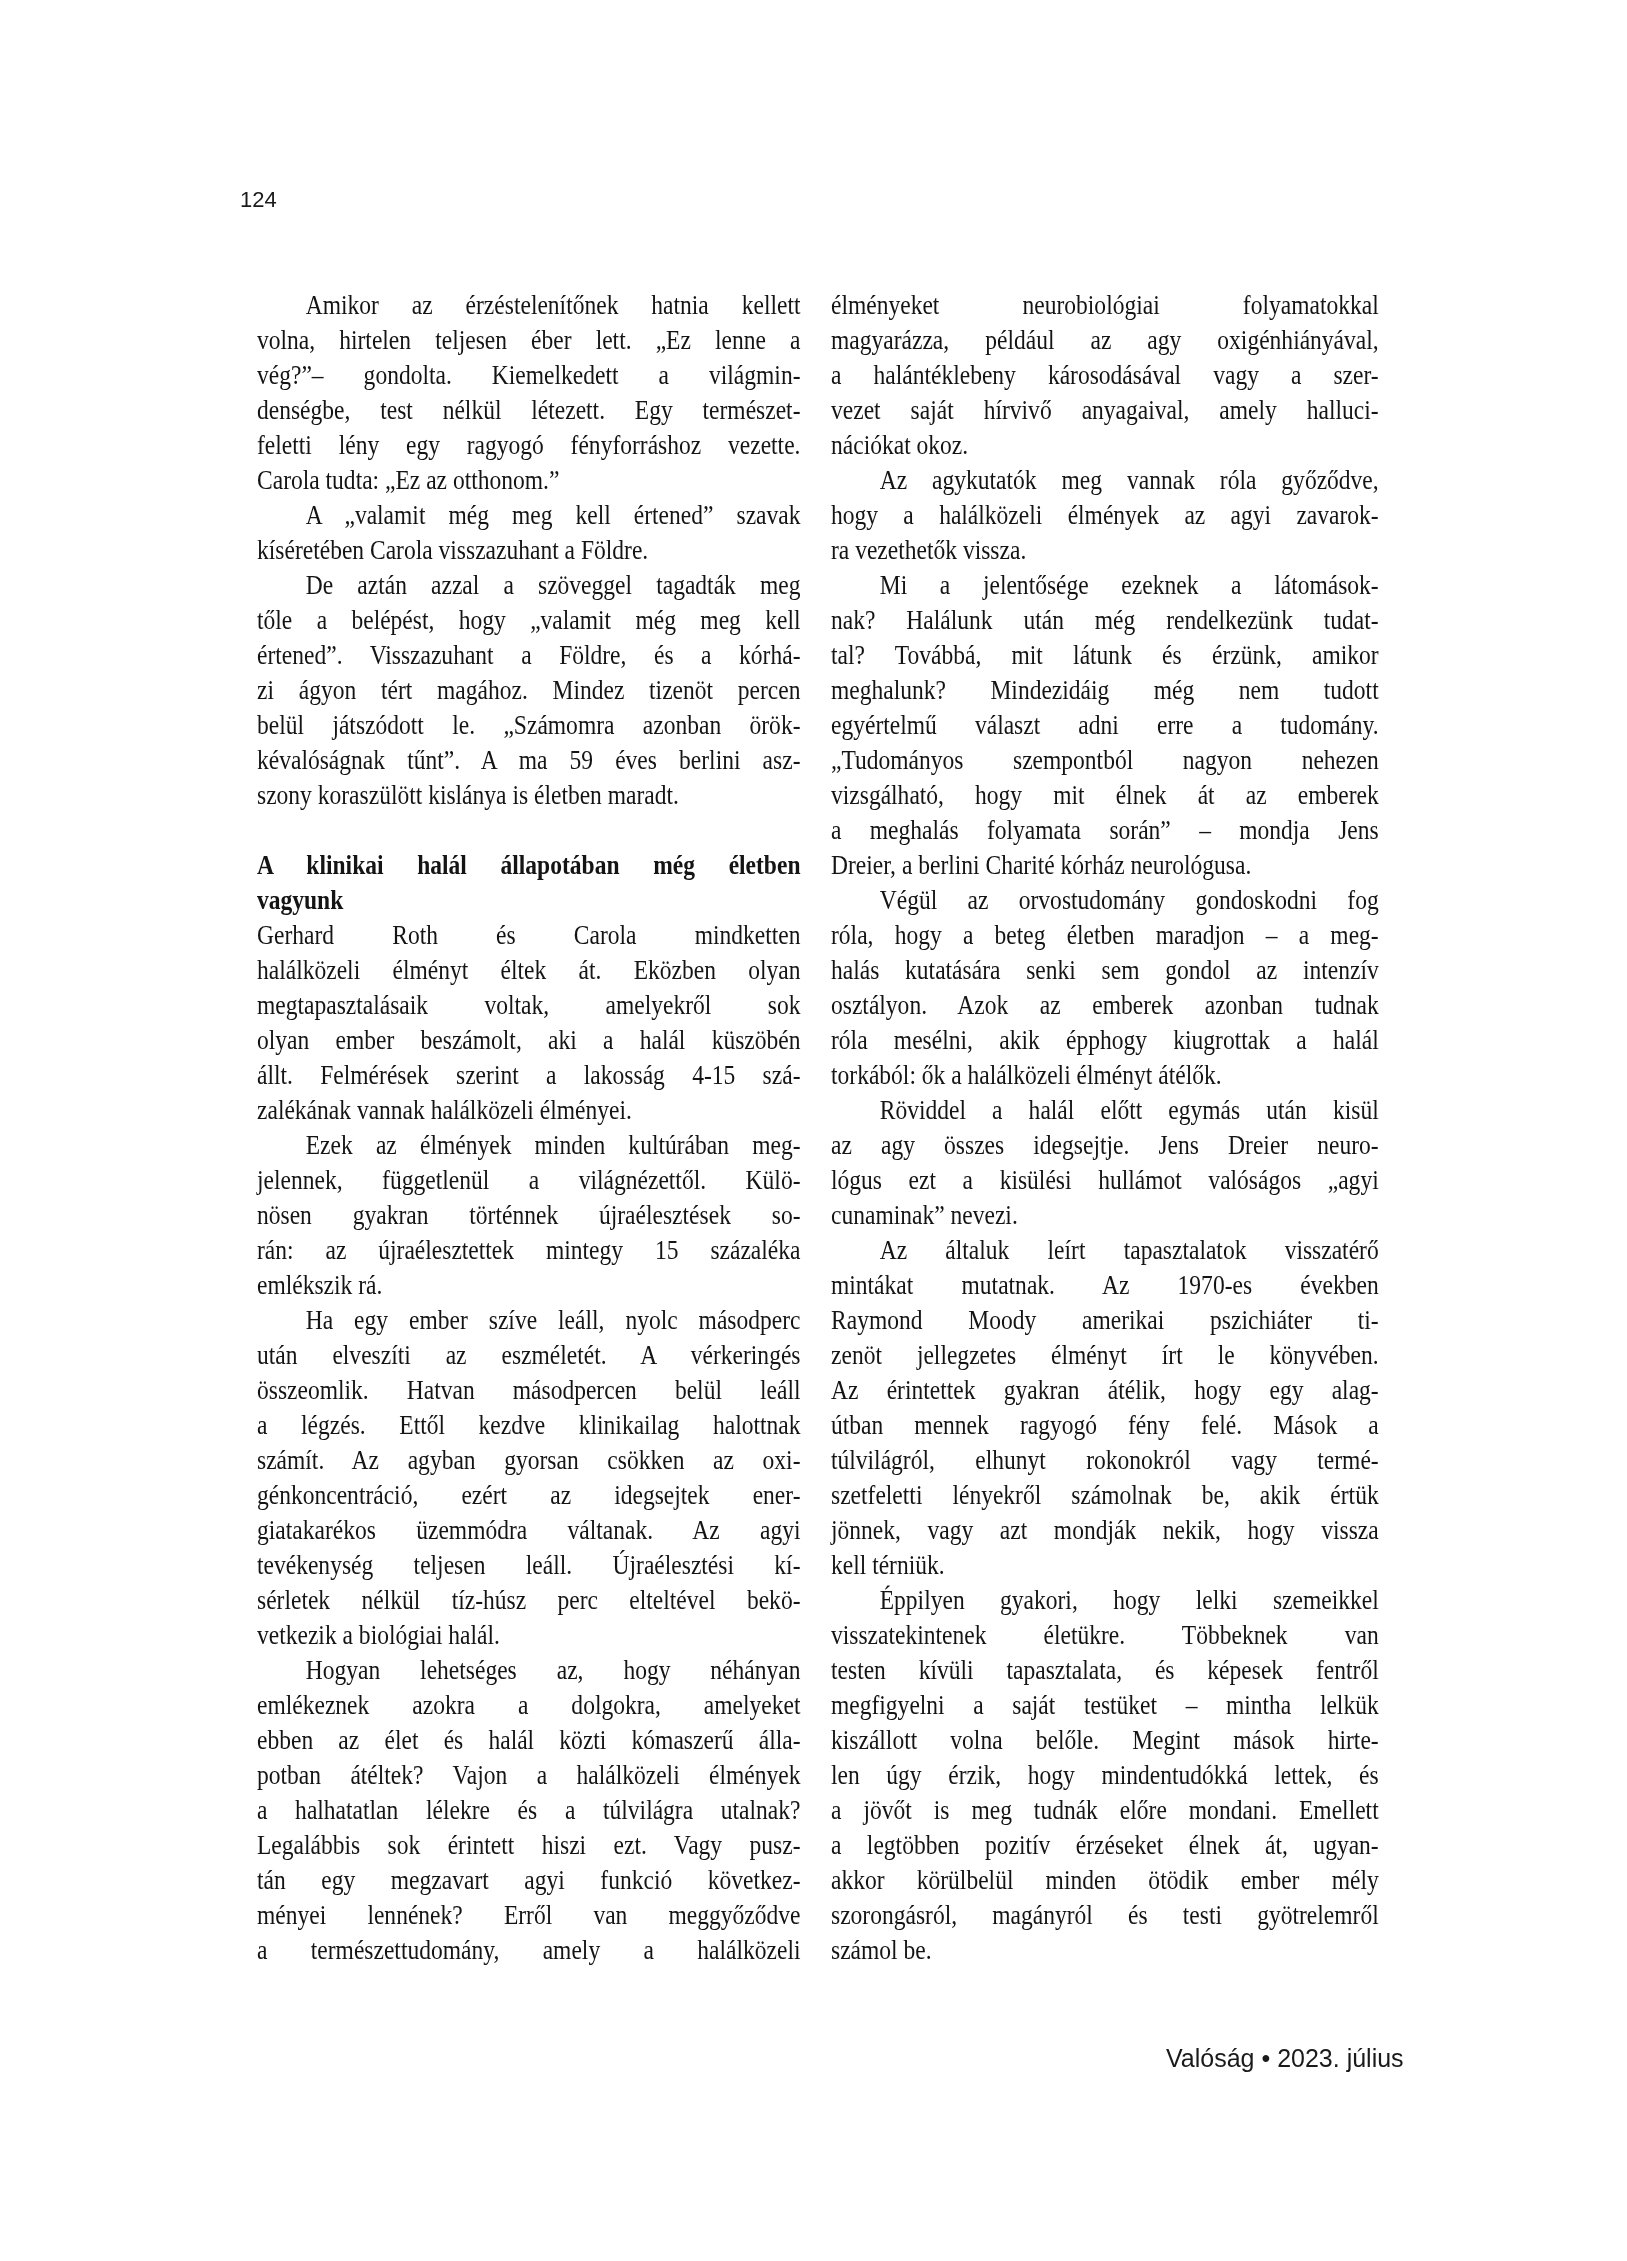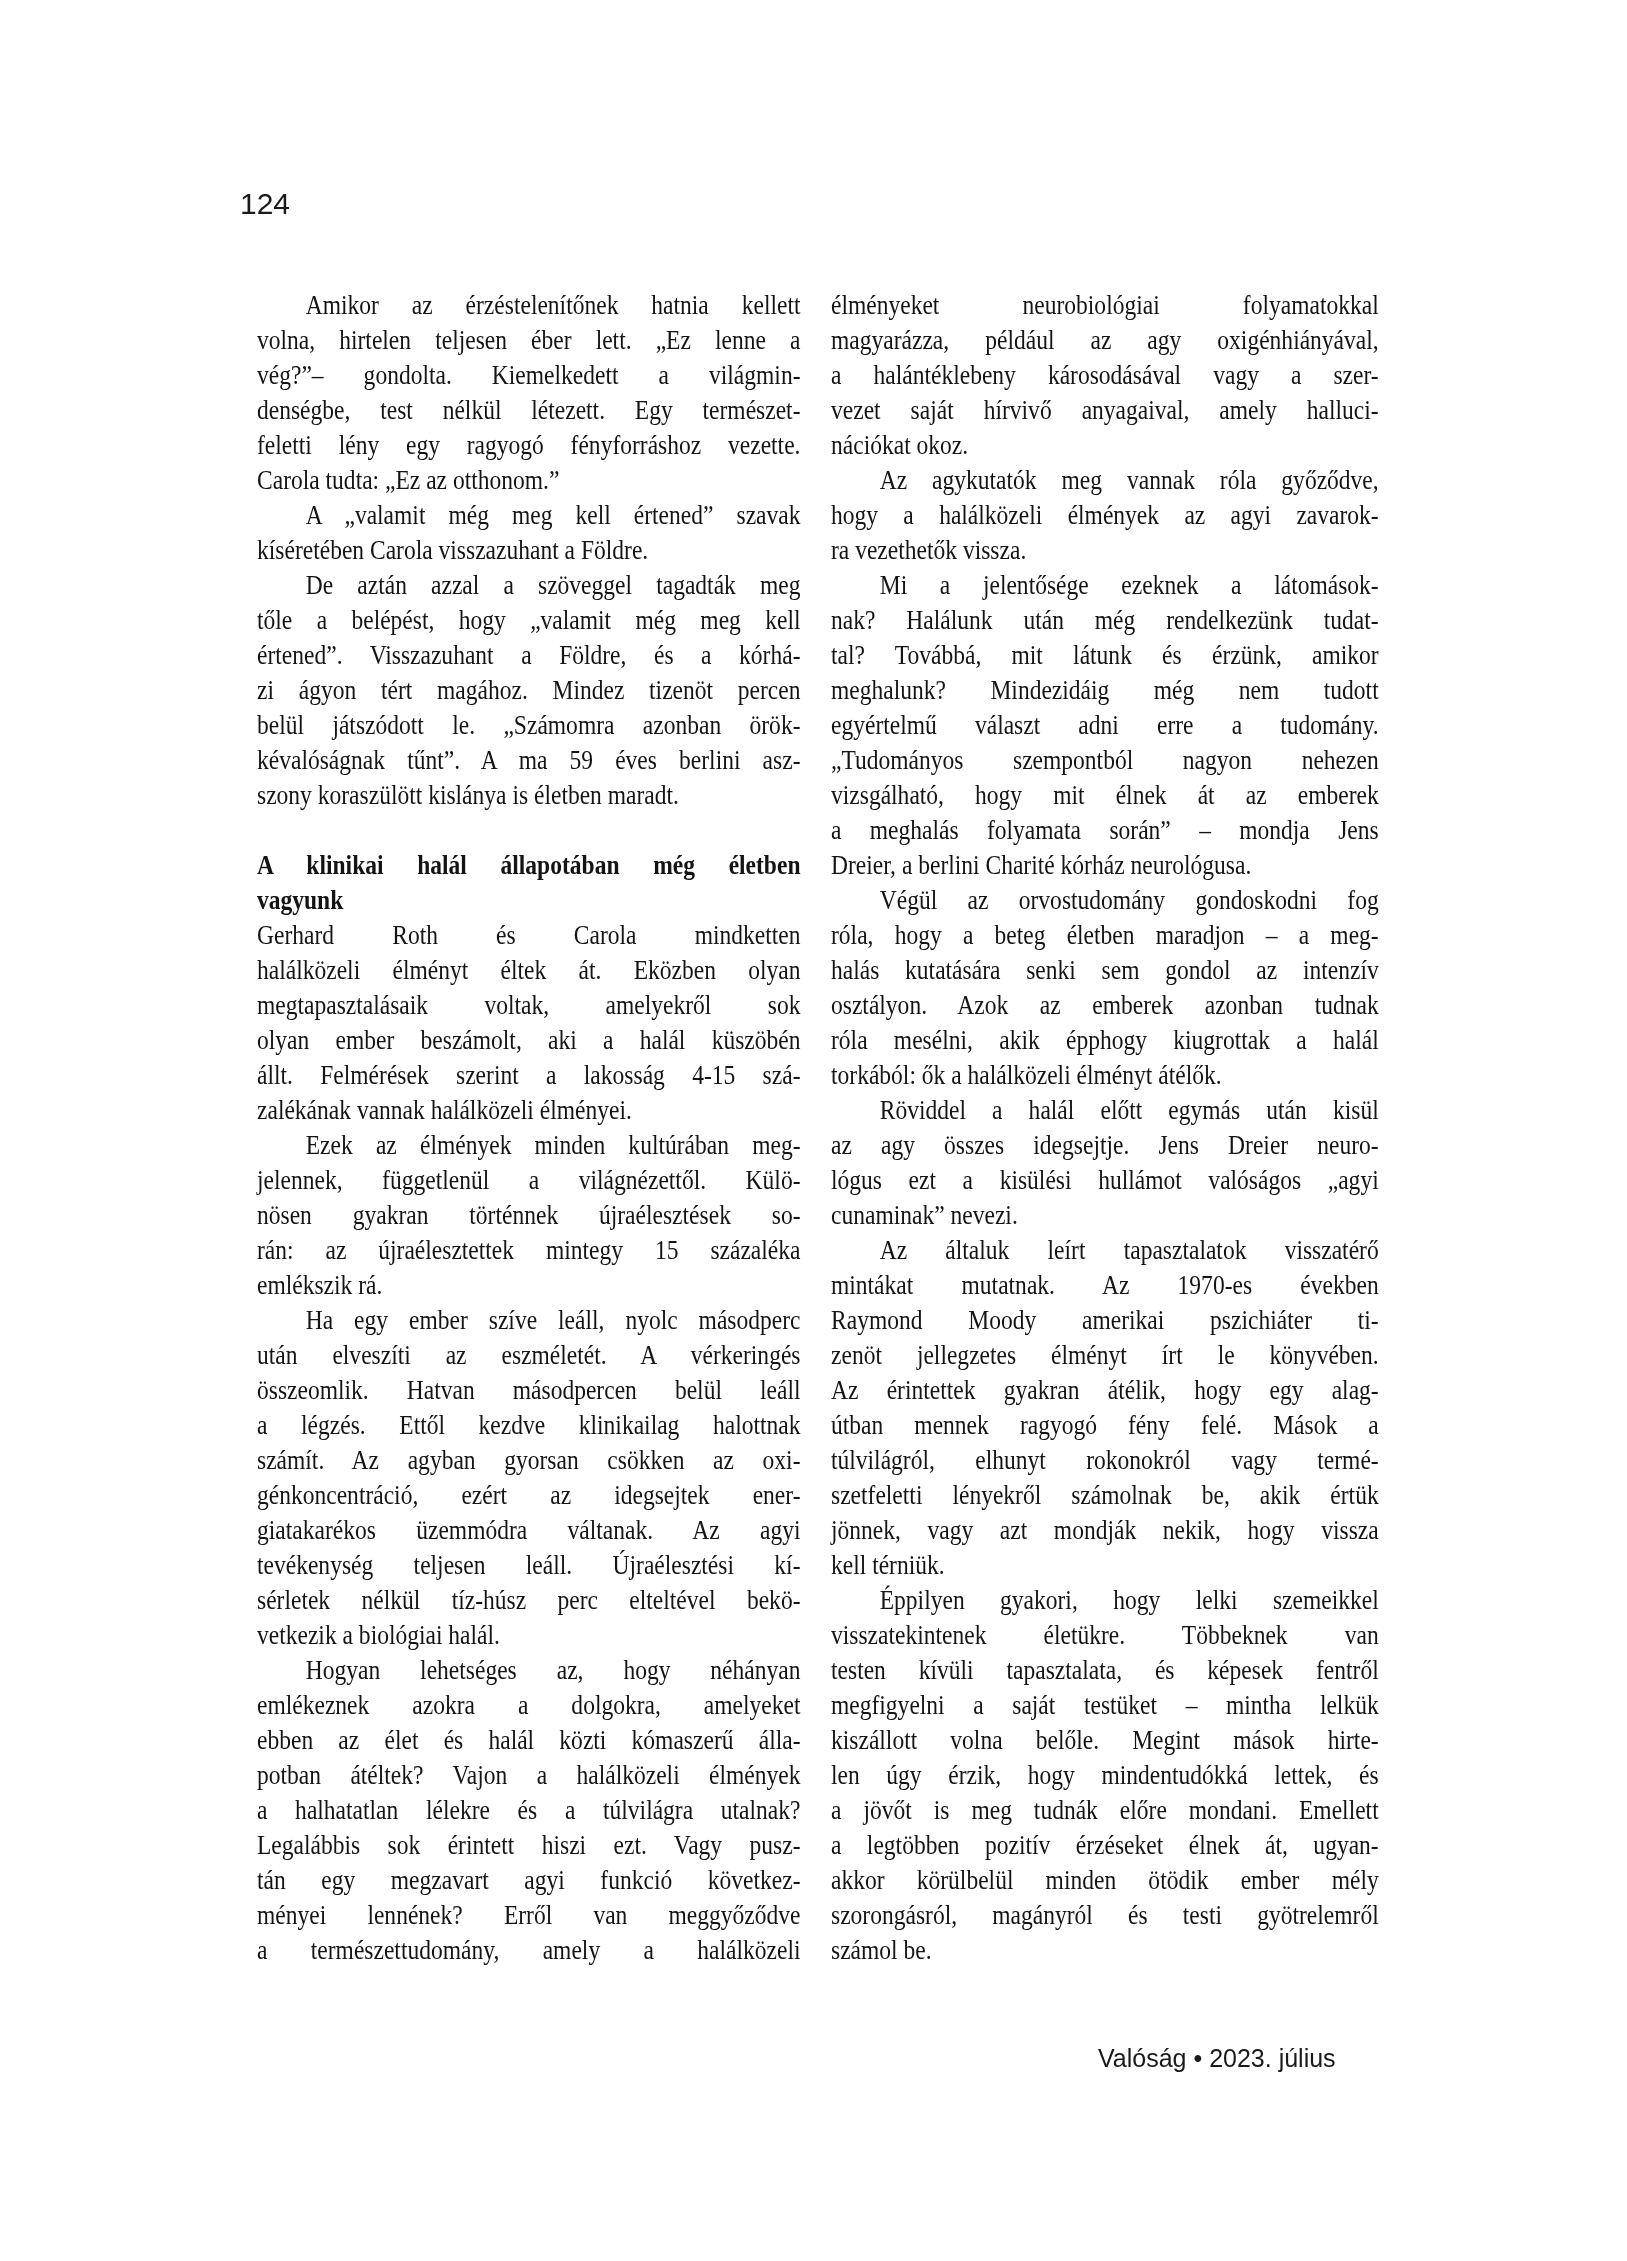--- a/index.html
+++ b/index.html
@@ -1,37 +1,37 @@
 <!DOCTYPE html>
 <html style="font-size:12.3px"><head>
 <meta charset="utf-8">
 <style>
   html, body { margin: 0; padding: 0; background: #ffffff; }
   body { width: 1628px; height: 2261px; position: relative; overflow: hidden; }
   .page-number {
     position: absolute; left: 240px; top: 187px;
-    font-family: "Liberation Sans", sans-serif; font-size: 30px; color: #1a1a1a;
+    font-family: "Liberation Sans", sans-serif; font-size: 22px; color: #1a1a1a;
   }
   .column {
     position: absolute; top: 287px;
     transform: scaleX(0.84); transform-origin: 0 0;
     font-family: "Liberation Serif", serif; font-size: 28px; color: #141414;
   }
   .col-left { left: 257px; width: 647px; }
   .col-right { left: 831px; width: 652px; }
   .line {
     height: 35px; line-height: 35px; white-space: normal;
     text-align: justify; text-align-last: justify; overflow: visible;
   }
   .line.last { text-align-last: left; }
   .line.indent { text-indent: 58px; }
   .line.heading { font-weight: bold; }
   .line.blank { height: 35px; }
   .footer {
-    position: absolute; left: 1098px; top: 2044px;
+    position: absolute; left: 1166px; top: 2044px;
     font-family: "Liberation Sans", sans-serif; font-size: 25px; color: #1a1a1a;
     white-space: nowrap;
   }
 </style>
 </head>
 <body>
 
 <div class="page-number">124</div>
 
 <div class="column col-left" id="col-left">

